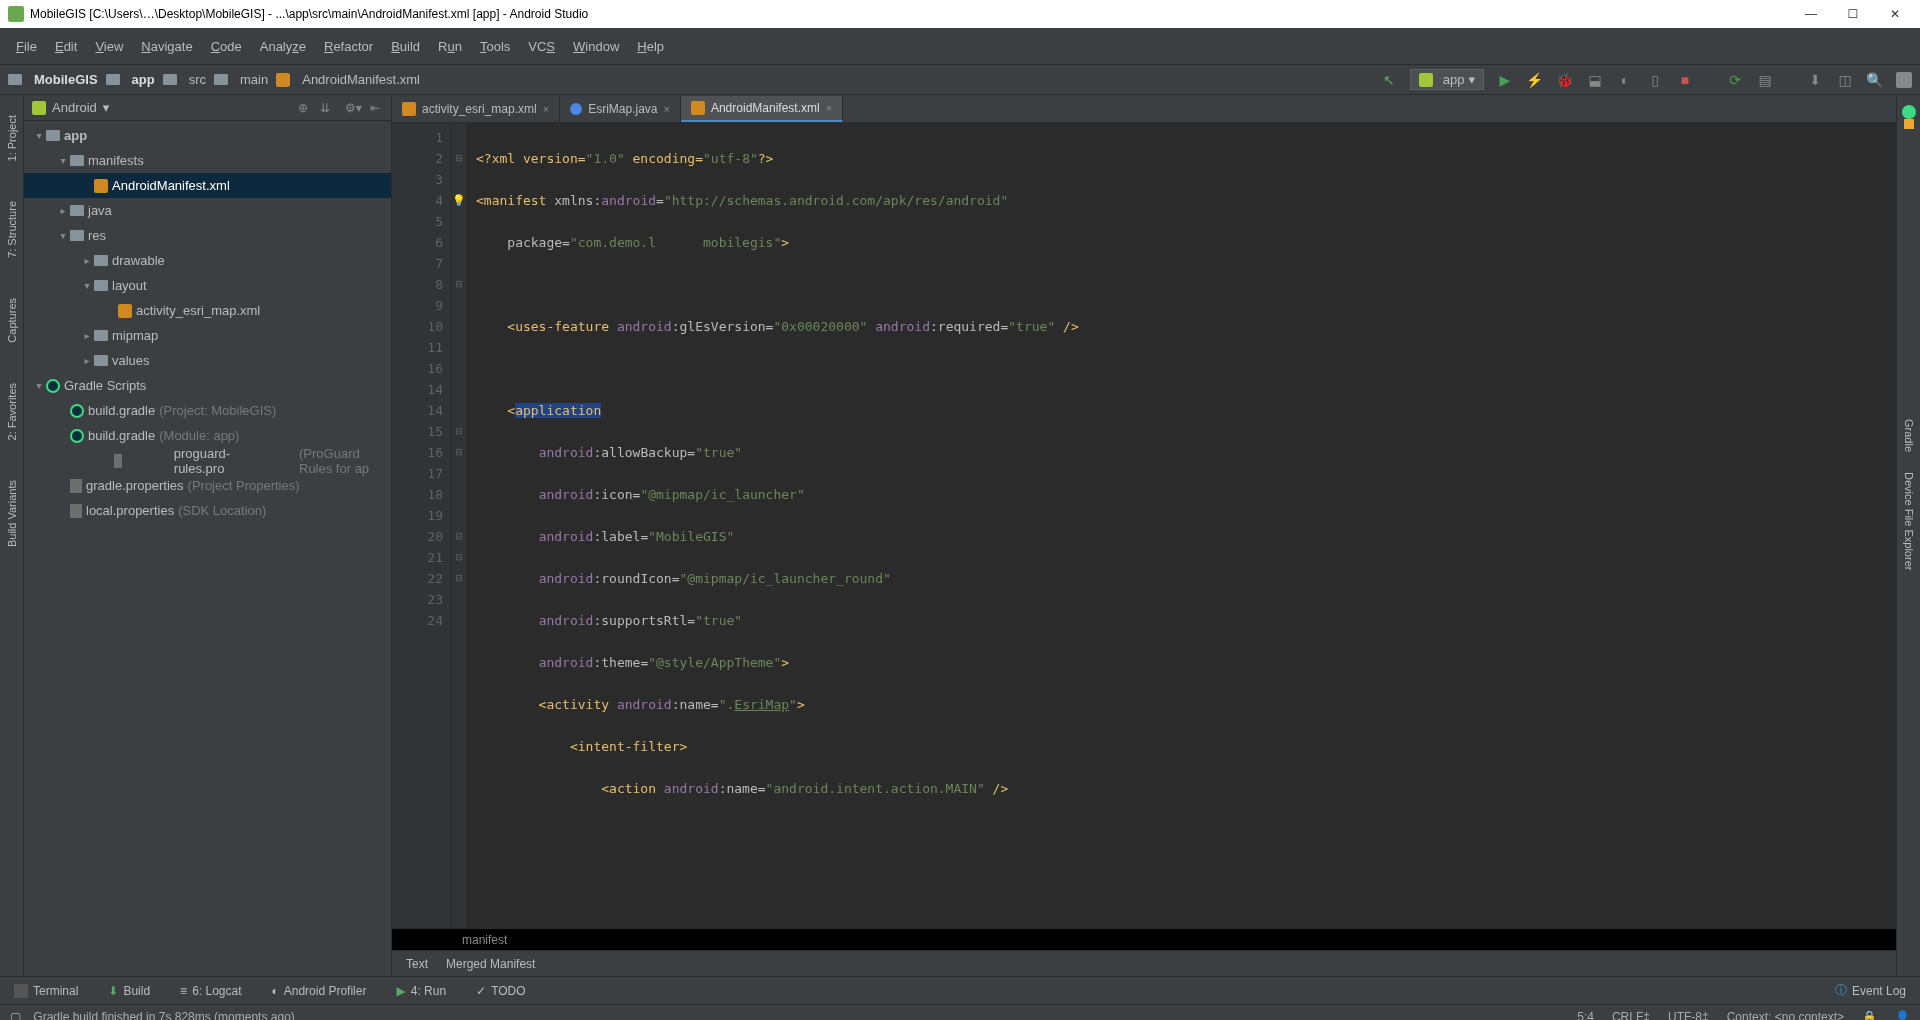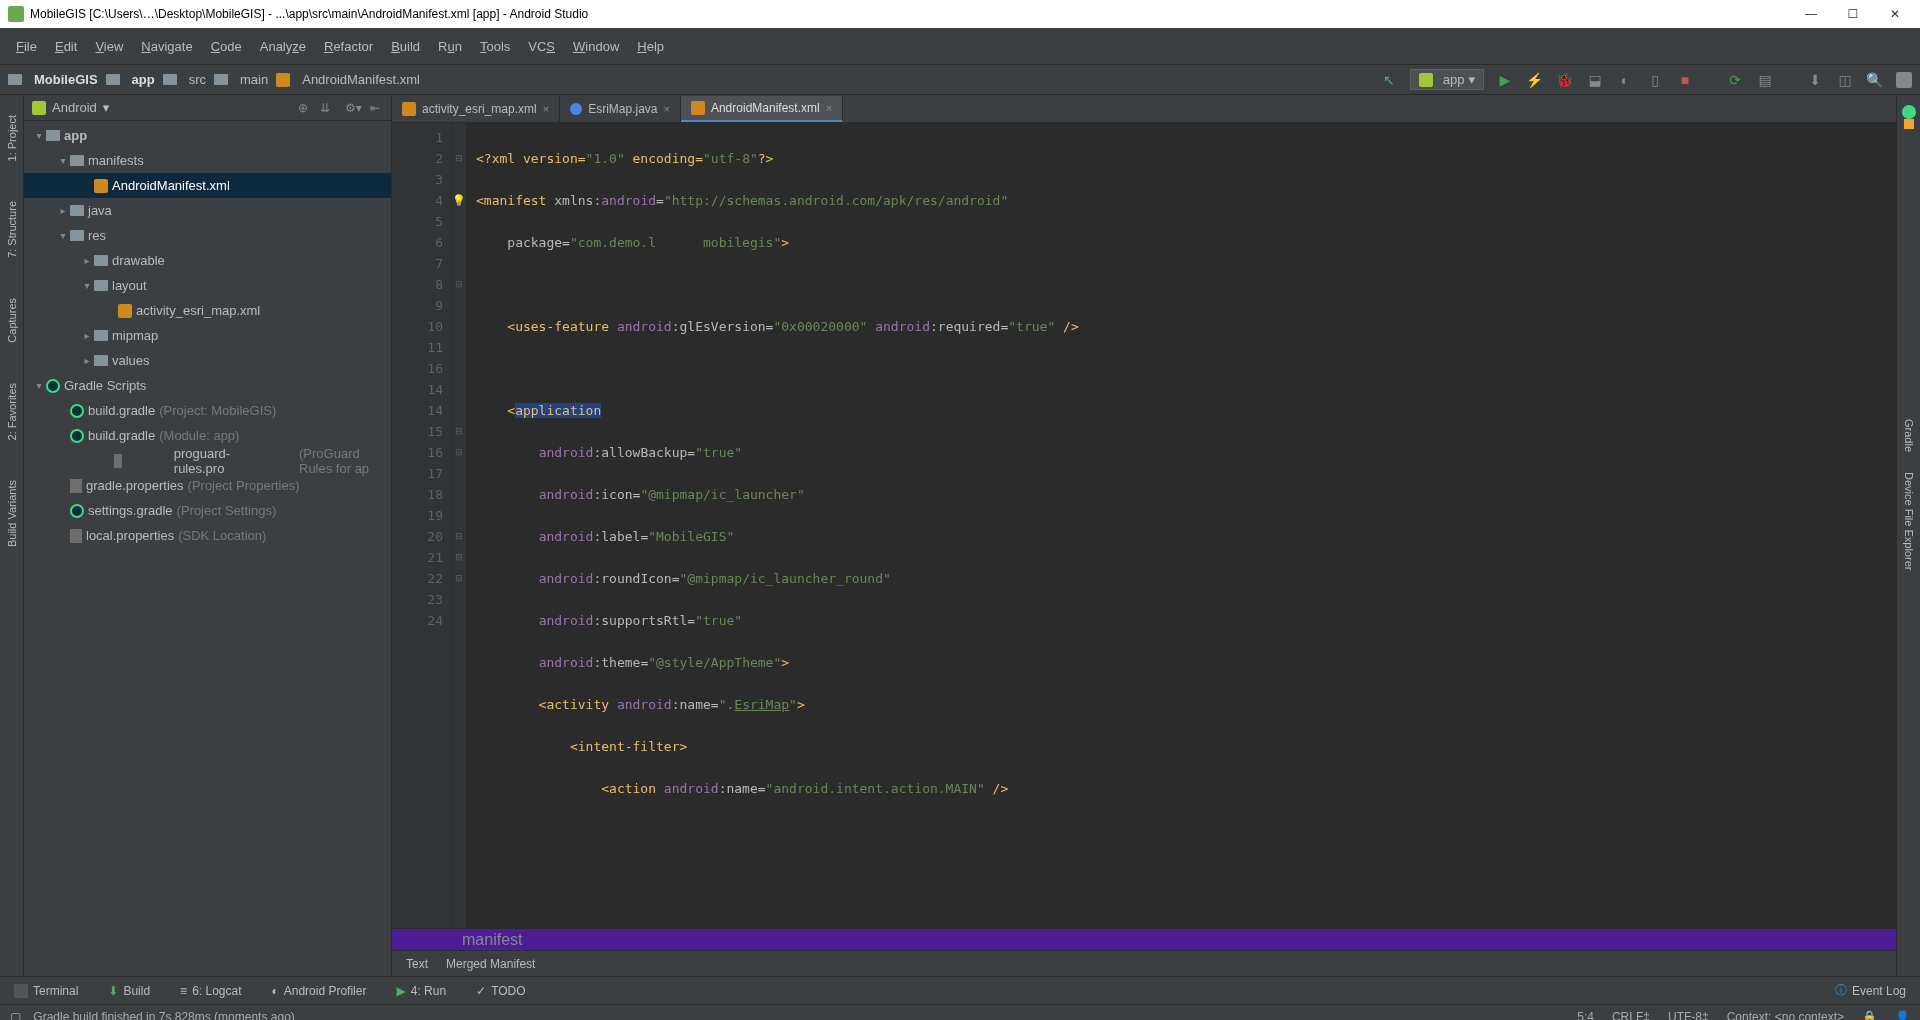--- a/index.html
+++ b/index.html
@@ -111,21 +111,21 @@
 .gutter-icons .fold { color: #606366; font-size: 9px; }
 .code { flex: 1; padding: 4px 10px 0 10px; font-family: Consolas, monospace; font-size: 13px; line-height: 21px; white-space: pre; color: #a9b7c6; position: relative; }
 .code .attr { color: #bababa; }
 .code .ns { color: #9876aa; }
 .code .str { color: #6a8759; }
 .code .tag { color: #e8bf6a; }
 .hl-app { background: #214283; }
 .cursor-line { background: #323232; display: inline-block; width: 100%; }
 .caret { display: inline-block; width: 1px; background: #bbb; height: 16px; vertical-align: middle; }
 .editor-footer { height: 26px; background: #3c3f41; display: flex; align-items: center; padding: 0 14px; gap: 18px; border-top: 1px solid #2b2b2b; font-size: 12px; }
-.breadcrumb-row { height: 22px; background: #4c1d95; display: flex; align-items: center; padding: 0 70px; font-size: 16px; color: #888; border-top: 1px solid #2b2b2b; }
+.breadcrumb-row { height: 22px; background: #000000; display: flex; align-items: center; padding: 0 70px; font-size: 12px; color: #888; border-top: 1px solid #2b2b2b; }
 .rightbar { width: 24px; background: #3c3f41; border-left: 1px solid #2b2b2b; display: flex; flex-direction: column; align-items: center; padding-top: 10px; }
 .rightbar .marker { width: 10px; height: 10px; background: #f0a732; margin-bottom: 280px; }
 .rightbar .vtext2 { writing-mode: vertical-rl; font-size: 11px; color: #bbb; padding: 10px 0; }
 .ic-gradle { width: 14px; height: 14px; background: #3ddc84; border-radius: 50%; }
 .tool-window-bar {
   height: 28px;
   background: #3c3f41;
   display: flex;
   align-items: center;
   padding: 0 8px;
@@ -312,26 +312,20 @@
           <span class="chev"></span>
           <span class="prop-ic"></span>
           <span class="lbl">proguard-rules.pro</span>
           <span class="dim">(ProGuard Rules for ap</span>
         </div>
         <div class="tree-row" style="padding-left: 32px;">
           <span class="chev"></span>
           <span class="prop-ic"></span>
           <span class="lbl">gradle.properties</span>
           <span class="dim">(Project Properties)</span>
-        </div>
-        <div class="tree-row" style="padding-left: 32px;">
-          <span class="chev"></span>
-          <span class="gradle-ic"></span>
-          <span class="lbl">settings.gradle</span>
-          <span class="dim">(Project Settings)</span>
         </div>
         <div class="tree-row" style="padding-left: 32px;">
           <span class="chev"></span>
           <span class="prop-ic"></span>
           <span class="lbl">local.properties</span>
           <span class="dim">(SDK Location)</span>
         </div>
       </div>
   </div>
 

